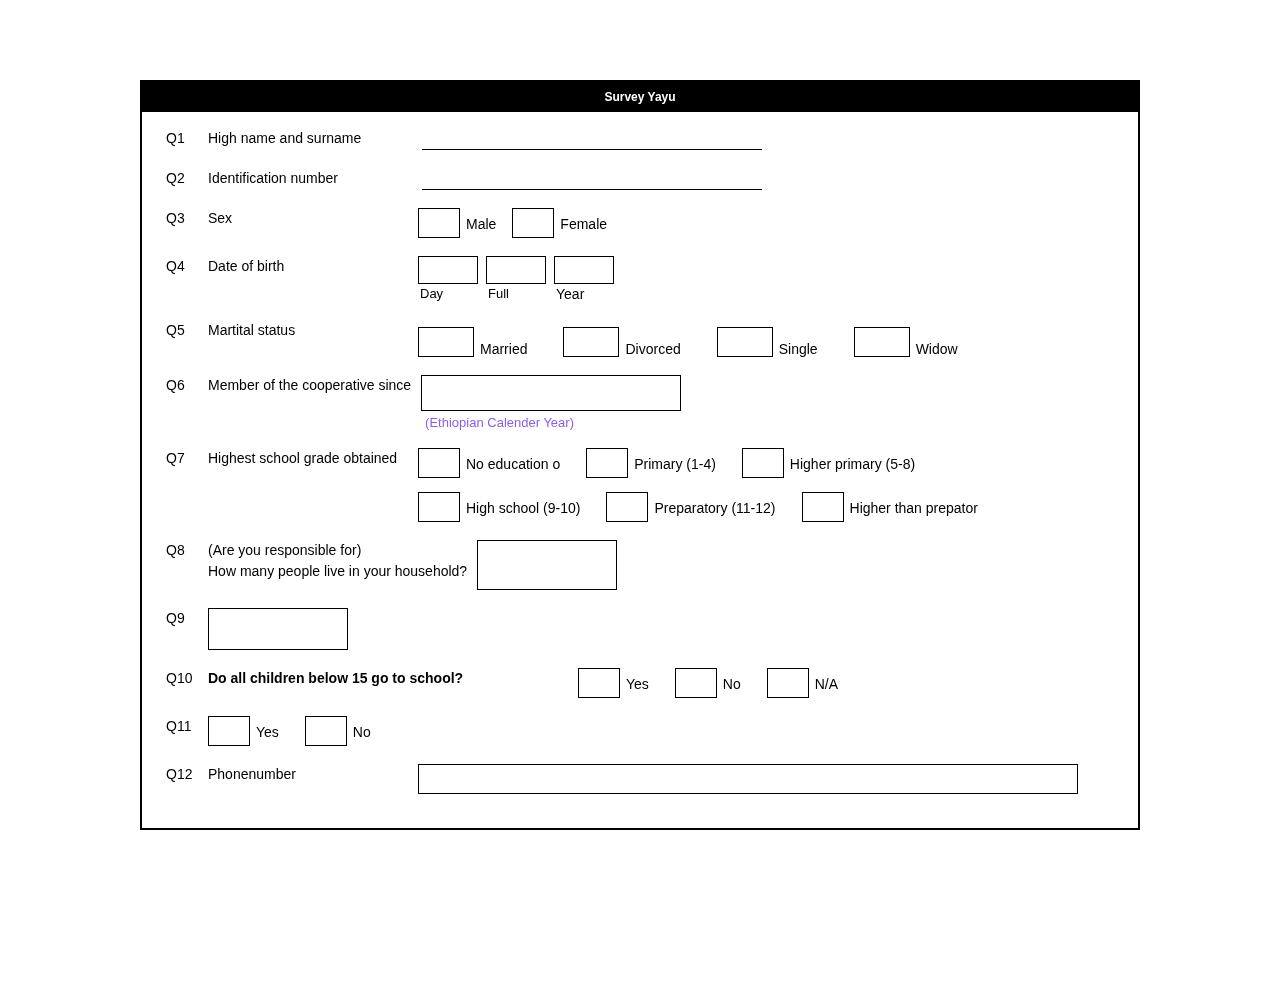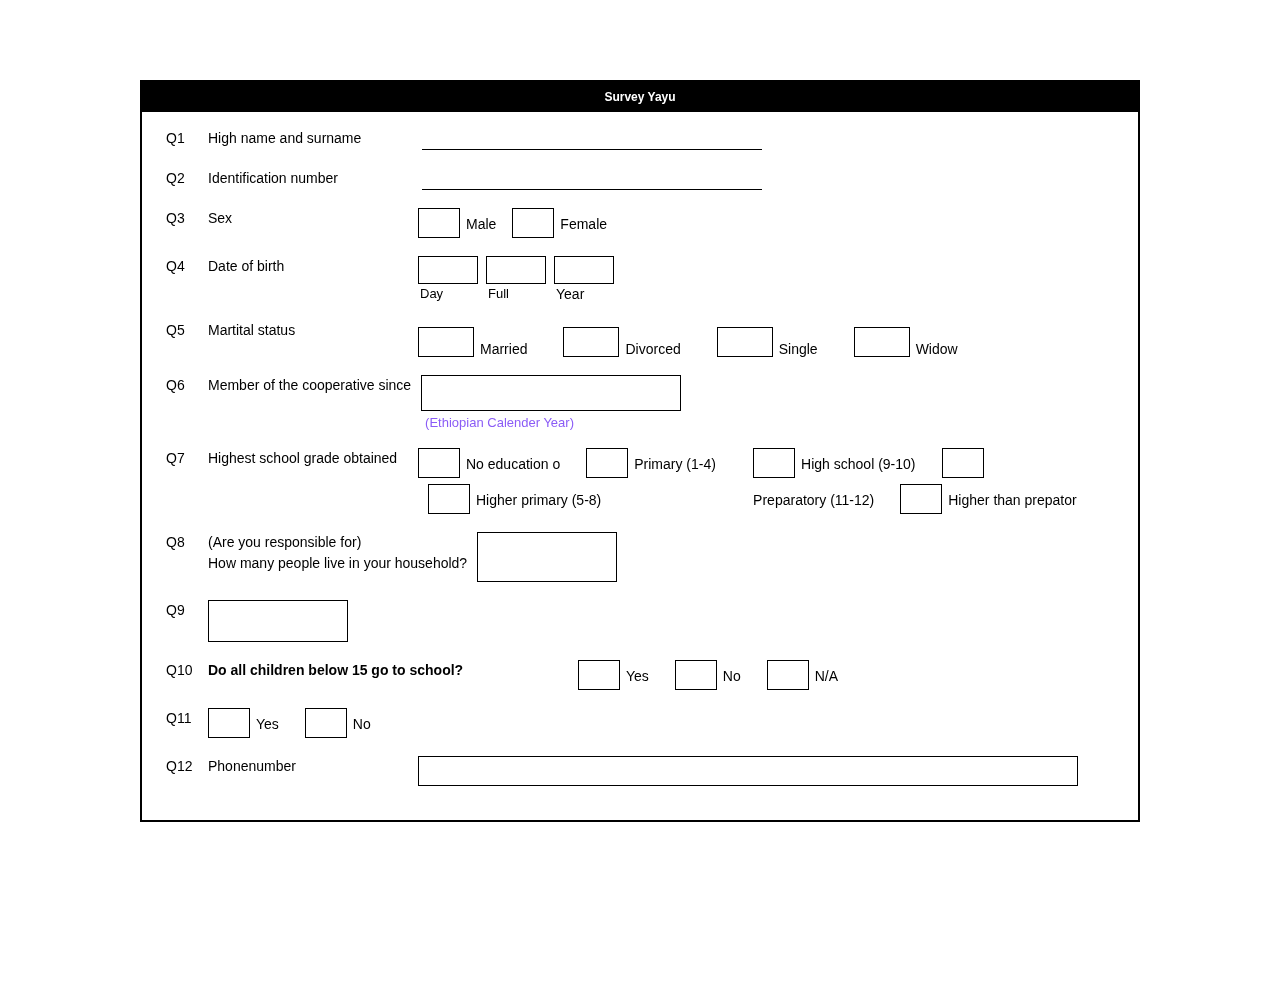--- a/index.html
+++ b/index.html
@@ -150,20 +150,21 @@
     .marital-group {
       display: flex;
       align-items: flex-end;
       gap: 6px;
       flex-wrap: wrap;
       margin-top: 7px;
     }
 
     .education-group {
       display: flex;
+      flex-direction: column;
       gap: 14px;
     }
 
     .education-row {
       display: flex;
       align-items: center;
       gap: 6px;
       flex-wrap: wrap;
     }
 

